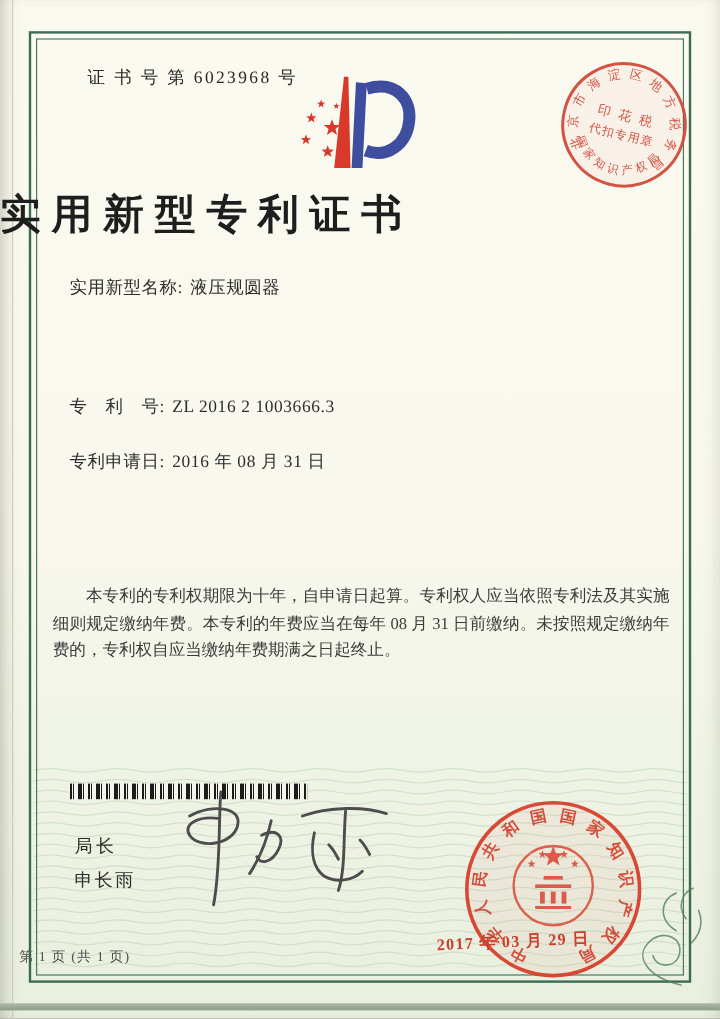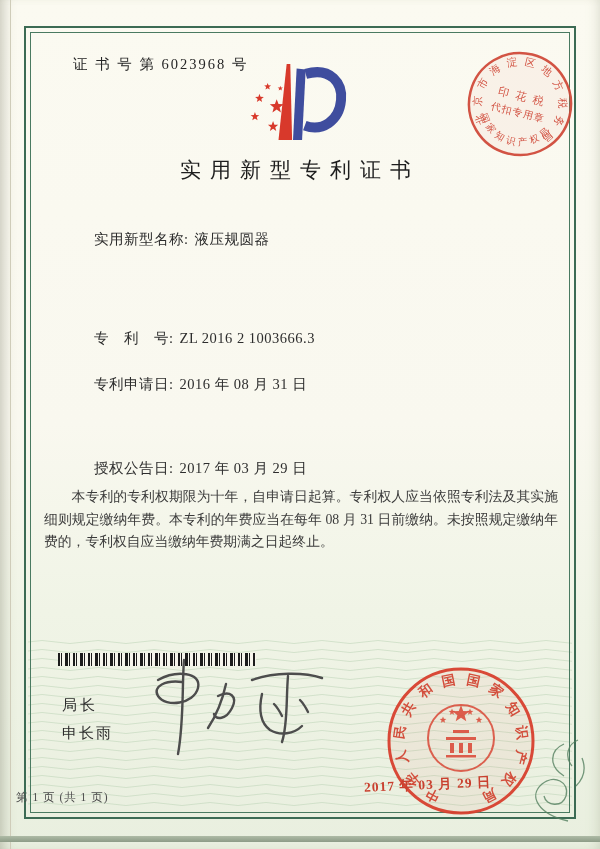--- a/index.html
+++ b/index.html
@@ -10,23 +10,23 @@
     box-shadow:inset 12px 0 14px -10px rgba(120,120,100,.45), inset -10px 0 14px -10px rgba(140,150,120,.35);
   }
   .paper-edge{position:absolute;left:10px;top:0;bottom:0;width:1px;background:#cfccb9;}
   .bottom-shadow{position:absolute;left:0;right:0;top:836px;height:6px;background:linear-gradient(180deg,#aebba6,#8d9c87);}
   .frame-outer{position:absolute;left:24px;right:24px;top:26px;bottom:30px;border:2.5px solid #3c6b54;}
   .frame-inner{position:absolute;left:30px;right:30px;top:32px;bottom:36px;border:1px solid #4a7a61;}
   .waves{position:absolute;left:28px;top:636px;}
   .waves path{fill:none;stroke:#bcd4b6;stroke-width:1;opacity:.55;}
   .certno{position:absolute;left:58px;top:55px;font-size:14.5px;letter-spacing:2px;color:#262626;margin-left:15px;}
   .logo{position:absolute;left:235px;top:56px;}
-  .doc-title{position:absolute;left:0;width:100%;top:156px;text-align:center;font-size:21px;letter-spacing:9px;font-weight:400;color:#1e1e1e;}
+  .doc-title{position:absolute;left:0;width:100%;top:156px;font-size:34px;letter-spacing:9px;font-weight:700;color:#1e1e1e;}
   .field-row{position:absolute;left:58px;font-size:14.5px;letter-spacing:.5px;color:#2d2d2d;white-space:nowrap;}
-  .field-row .lbl{margin-right:6px;margin-left:36px;}
+  .field-row .lbl{margin-right:6px;}
   .body-text{position:absolute;left:44px;width:514px;top:486px;font-size:13.8px;line-height:22.5px;color:#3b3b3b;}
   .body-text p{margin:0;text-indent:2em;text-align:justify;}
   .barcode{position:absolute;left:58px;top:653px;width:198px;height:13px;
     background:repeating-linear-gradient(90deg,#1c1c1c 0 2px,#f6f5ec 2px 3px,#1c1c1c 3px 4px,#f6f5ec 4px 7px,#1c1c1c 7px 10px,#f6f5ec 10px 11px,#1c1c1c 11px 12px,#f6f5ec 12px 15px);}
   .officer-title{position:absolute;left:62px;top:696px;font-size:15px;letter-spacing:3px;color:#2c2c2c;font-family:Liberation Mono, monospace;}
   .officer-name{position:absolute;left:62px;top:724px;font-size:15px;letter-spacing:2px;color:#2c2c2c;}
   .signature{position:absolute;left:118px;top:650px;}
   .signature path{fill:none;stroke:#4d4d4d;stroke-width:2.4;stroke-linecap:round;stroke-linejoin:round;}
   .seal-tax{position:absolute;left:450px;top:34px;transform:rotate(14deg);opacity:.92;}
   .seal-tax text{fill:#cf4636;text-anchor:middle;font-family:"Liberation Serif",serif;}
@@ -122,23 +122,20 @@
   <div class="doc-title">实用新型专利证书</div>
 
   <div class="field-row" style="top:230px">
     <span class="lbl">实用新型名称:</span><span>液压规圆器</span>
   </div>
   <div class="field-row" style="top:329px">
     <span class="lbl">专　利　号:</span><span>ZL 2016 2 1003666.3</span>
   </div>
   <div class="field-row" style="top:375px">
     <span class="lbl">专利申请日:</span><span>2016 年 08 月 31 日</span>
-  </div>
-  <div class="field-row" style="top:459px">
-    <span class="lbl">授权公告日:</span><span>2017 年 03 月 29 日</span>
   </div>
 
   <div class="body-text">
     <p>本专利的专利权期限为十年，自申请日起算。专利权人应当依照专利法及其实施细则规定缴纳年费。本专利的年费应当在每年 08 月 31 日前缴纳。未按照规定缴纳年费的，专利权自应当缴纳年费期满之日起终止。</p>
   </div>
 
   <div class="barcode"></div>
 
   <div class="officer-title">局长</div>
   <div class="officer-name">申长雨</div>

